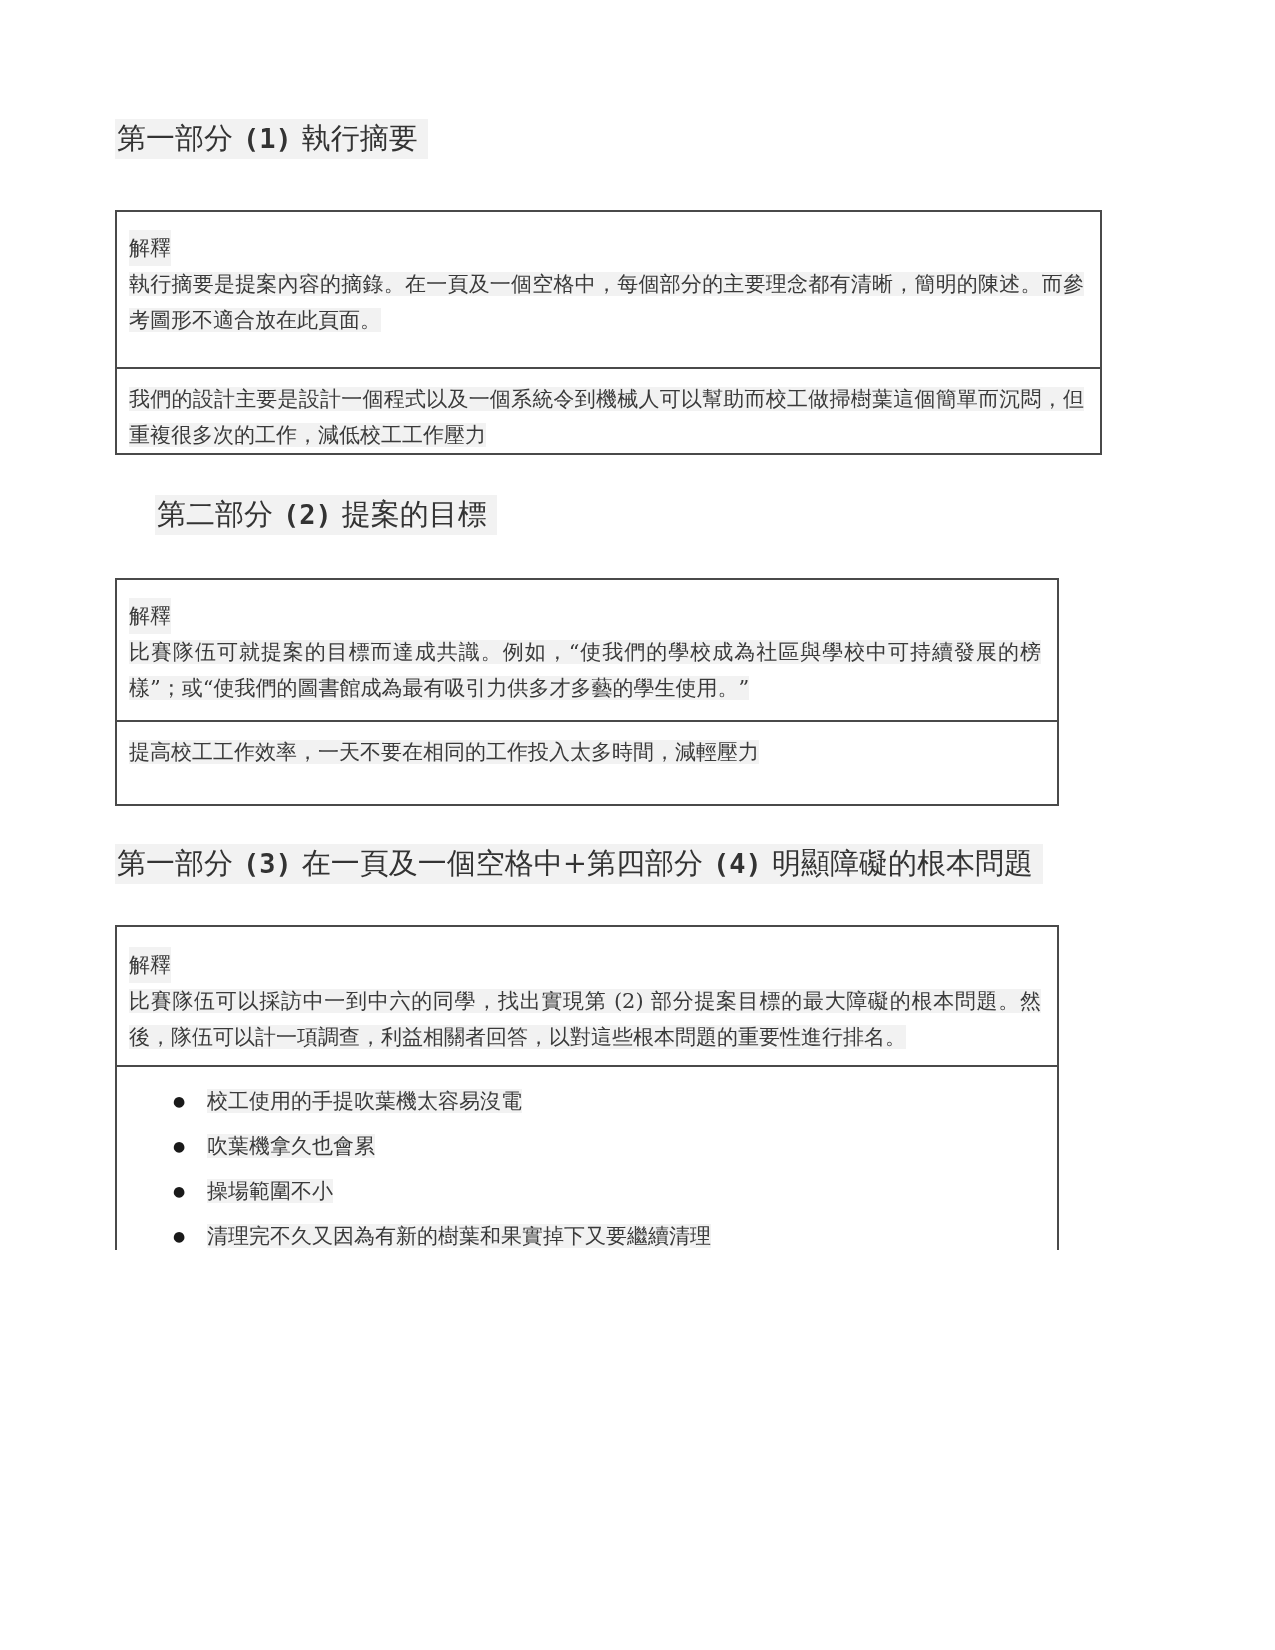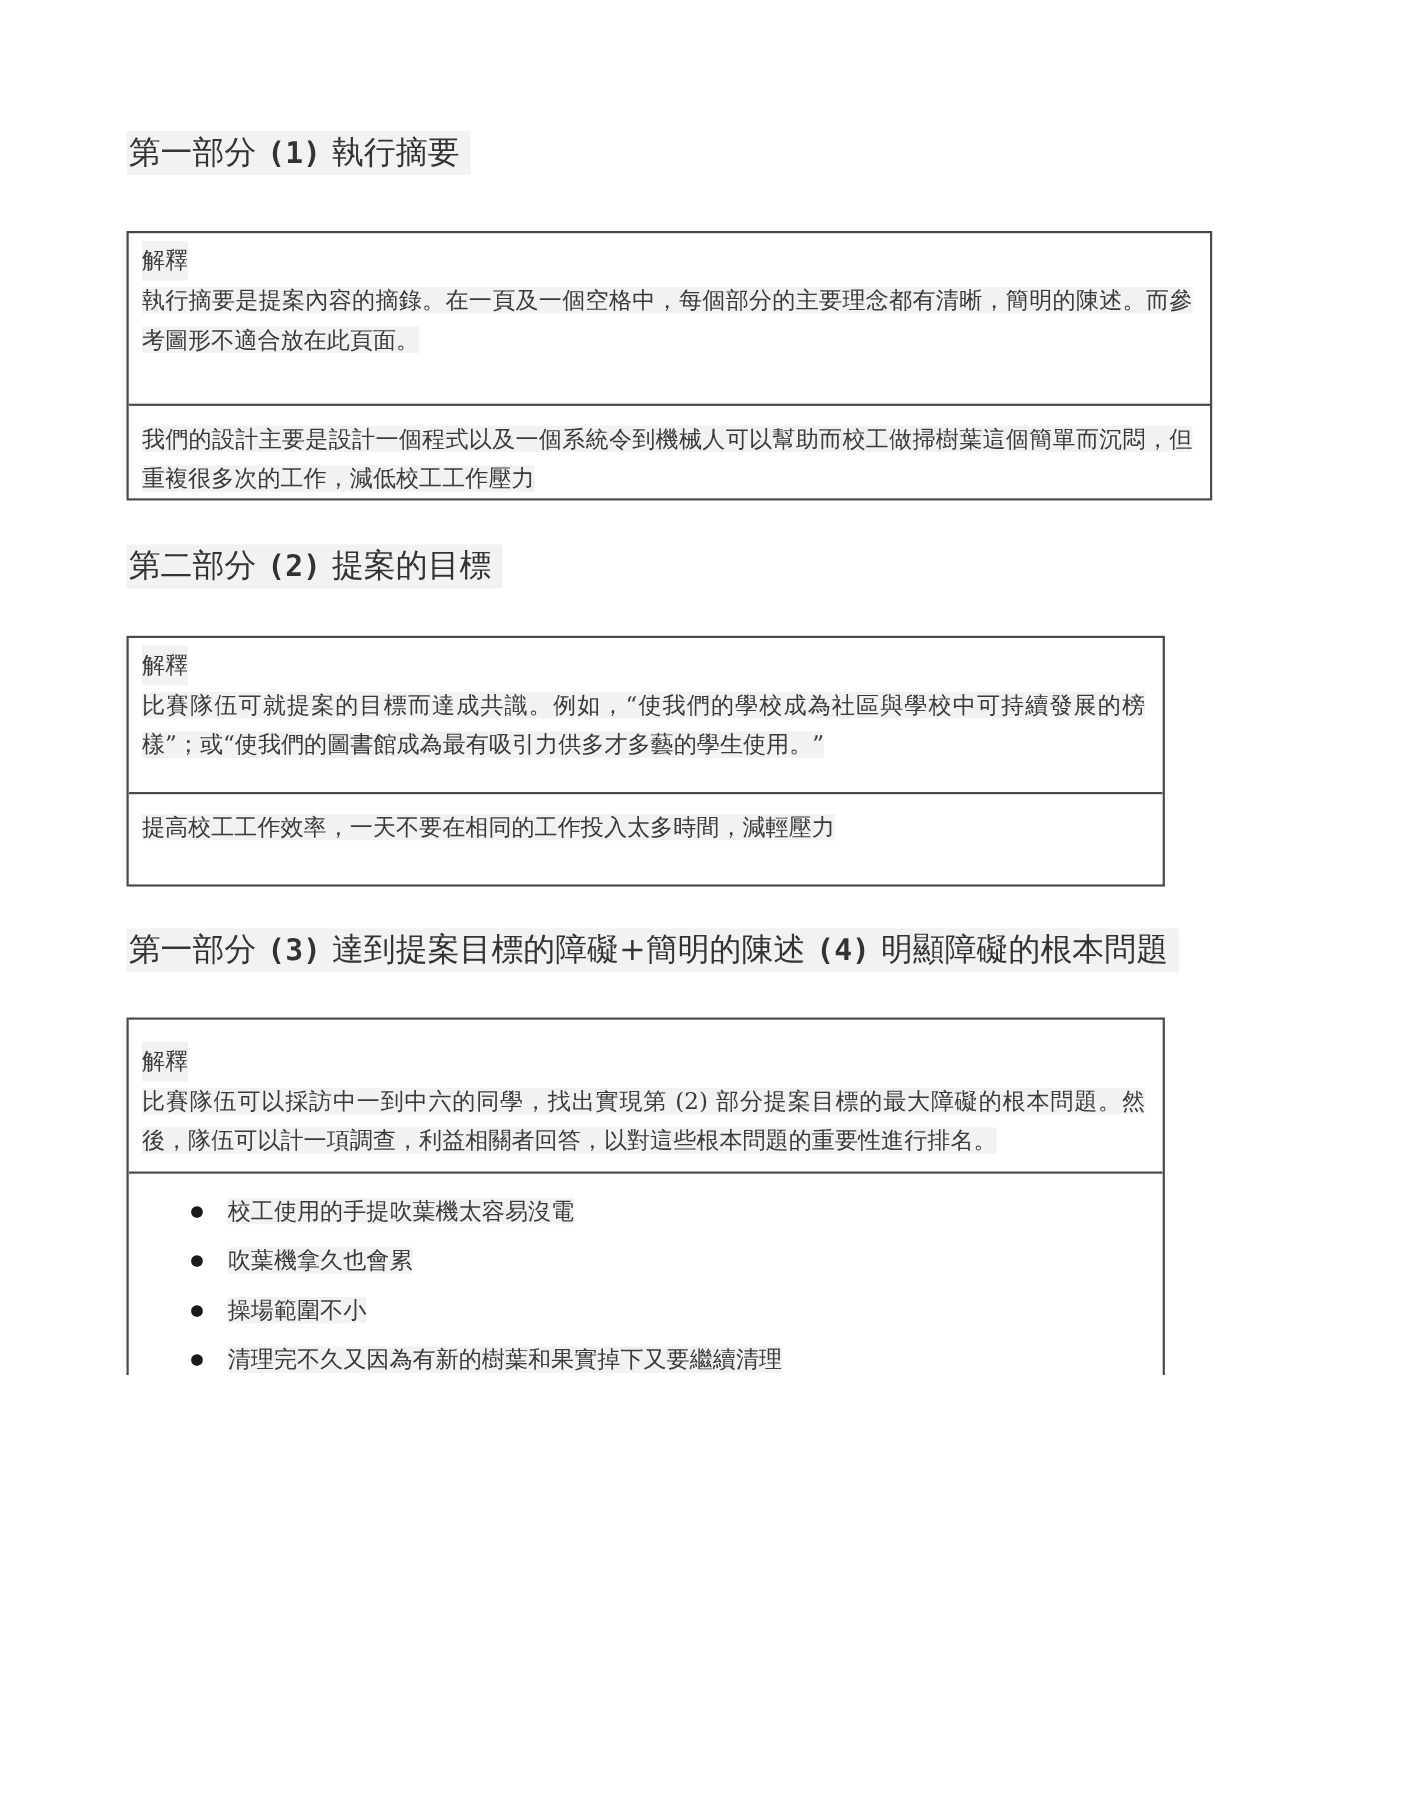--- a/index.html
+++ b/index.html
@@ -35,21 +35,21 @@
     box-sizing: border-box;
     border: 2px solid #4a4a4a;
     background: #ffffff;
     display: flex;
     flex-direction: column;
     overflow: hidden;
   }
   .box-top {
     box-sizing: border-box;
     border-bottom: 2px solid #4a4a4a;
-    padding: 7px 16px 0 12px;
+    padding: 18px 16px 0 12px;
   }
   .box-bottom {
     flex: 1;
     box-sizing: border-box;
     padding: 12px 16px 0 12px;
   }
   .para {
     margin: 0;
     font-size: 21px;
     line-height: 36px;
@@ -77,21 +77,21 @@
     left: 115px;
     top: 1385px;
     width: 55px;
     height: 26px;
     background: #f6f6f6;
   }
   
   #h1 { top: 118px; }
   #box1 { top: 210px; width: 987px; height: 245px; }
   #box1 .box-top { height: 162px; }
-  #h2 { top: 494px; }
+  #h2 { top: 494px; margin-left: 40px; }
   #box2 { top: 578px; width: 944px; height: 228px; }
   #box2 .box-top { height: 142px; }
   #box2 .box-bottom { padding-top: 12px; }
   #h3 { top: 843px; }
   #box3 { top: 925px; width: 944px; height: 412px; }
   #box3 .box-top { height: 140px; padding-top: 20px; }
   #box3 .box-bottom { padding-top: 6px; }
   #box3 .answer-intro { margin-bottom: 10px; }
 </style>
 </head>
@@ -127,21 +127,21 @@
       <p class="para"><span class="hl">比賽隊伍可就提案的目標而達成共識。例如，“使我們的學校成為社區與學校中可持續發展的榜樣”；或“使我們的圖書館成為最有吸引力供多才多藝的學生使用。”</span></p>
     </div>
     <div class="box-bottom">
       <p class="para"><span class="hl">提高校工工作效率，一天不要在相同的工作投入太多時間，減輕壓力</span></p>
     </div>
   </div>
 
   <h1 id="h3" class="heading">
     <span class="hl-wrap">
       
-    <span>第一部分</span><span class="bold">(3)</span><span>達到提案目標的障礙+簡明的陳述</span><span class="bold">(4)</span><span>明顯障礙的根本問題</span></span>
+    <span>第一部分</span><span class="bold">(3)</span><span>在一頁及一個空格中+第四部分</span><span class="bold">(4)</span><span>明顯障礙的根本問題</span></span>
   </h1>
 
   <div id="box3" class="box">
     <div class="box-top">
       <p class="para"><span class="hl explain-label">解釋</span></p>
       <p class="para"><span class="hl">比賽隊伍可以採訪中一到中六的同學，找出實現第 (2) 部分提案目標的最大障礙的根本問題。然後，隊伍可以計一項調查，利益相關者回答，以對這些根本問題的重要性進行排名。</span></p>
     </div>
     <div class="box-bottom">
       <ul class="bullet-list">
 

